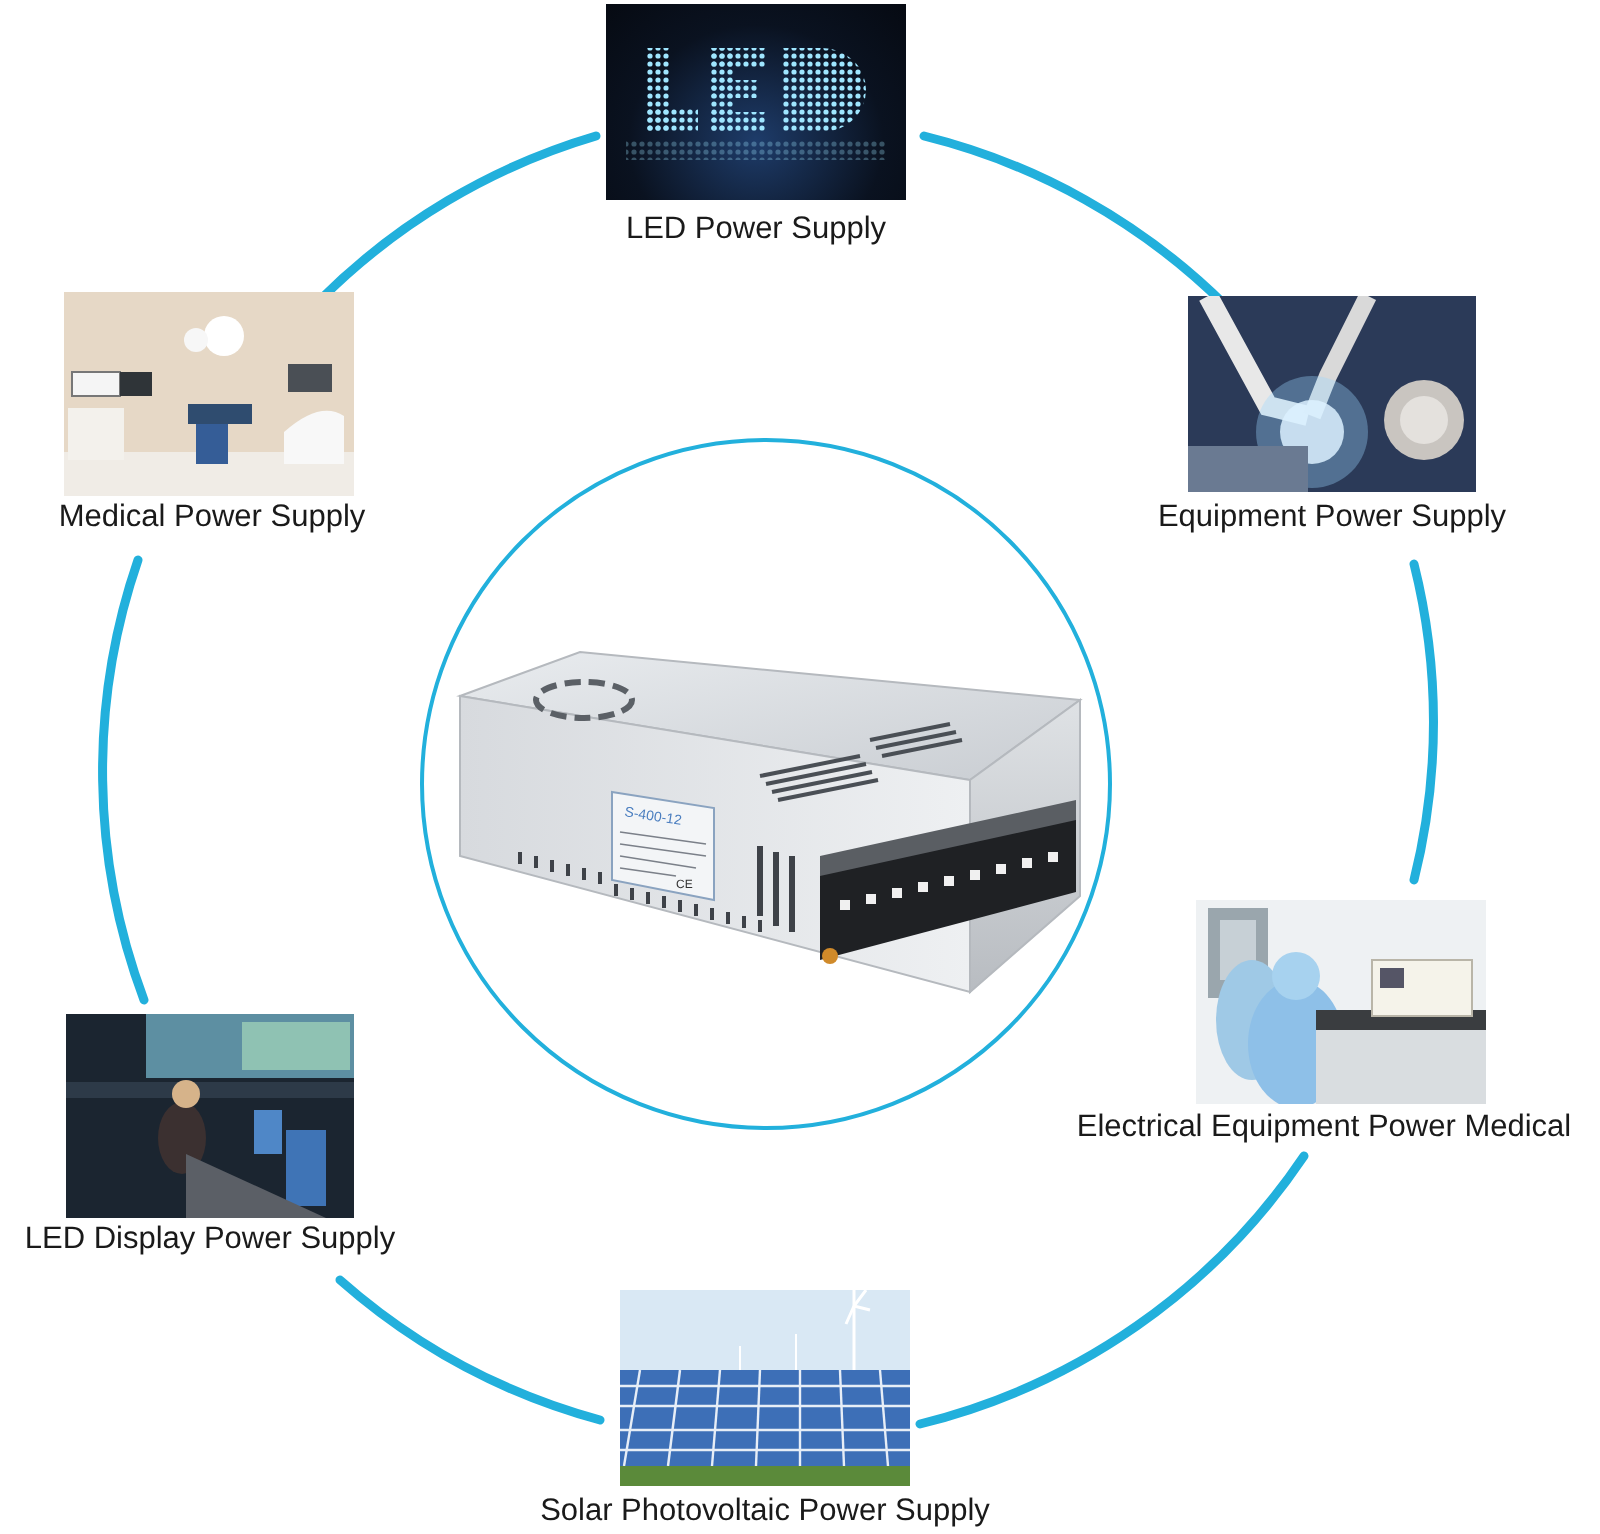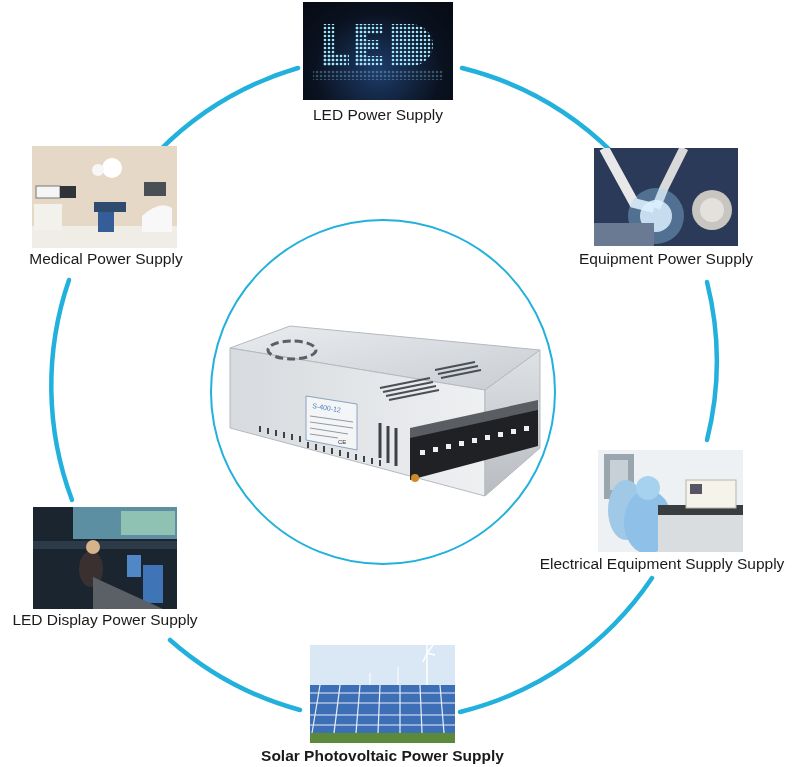--- a/index.html
+++ b/index.html
@@ -161,21 +161,21 @@
       <rect x="12" y="10" width="18" height="30" fill="#c7d0d6"></rect>
       <ellipse cx="28" cy="60" rx="18" ry="30" fill="#9fc9e6"></ellipse>
       <ellipse cx="50" cy="72" rx="24" ry="32" fill="#8ec0e8"></ellipse>
       <circle cx="50" cy="38" r="12" fill="#a7d2ef"></circle>
       <rect x="60" y="55" width="85" height="10" fill="#3a3d40"></rect>
       <rect x="88" y="30" width="50" height="28" fill="#f5f3ea" stroke="#b9b5a8"></rect>
       <rect x="92" y="34" width="12" height="10" fill="#556"></rect>
       <rect x="60" y="65" width="85" height="37" fill="#d9dde0"></rect>
     </svg>
   </div>
-  <div class="label" style="left:-72px;top:105px;width:272px;">Electrical Equipment Supply Supply</div>
+  <div class="label" style="left:-72px;top:105px;width:272px;">Electrical Equipment Power Medical</div>
 </div>
 
 <div class="app" style="left:310px;top:645px;">
   <div class="pic" style="left:0;top:0;width:145px;height:98px;">
     <svg width="145" height="98" viewBox="0 0 145 98">
       <rect x="0" y="0" width="145" height="42" fill="#d9e8f4"></rect>
       <line x1="117" y1="0" x2="117" y2="40" stroke="#ffffff" stroke-width="1.5"></line>
       <path d="M117 8 l6 -8 M117 8 l-4 9 M117 8 l8 2" stroke="#fff" stroke-width="1.5"></path>
       <line x1="88" y1="22" x2="88" y2="40" stroke="#fff" stroke-width="1"></line>
       <line x1="60" y1="28" x2="60" y2="40" stroke="#fff" stroke-width="1"></line>
@@ -189,21 +189,21 @@
           <line x1="30" y1="40" x2="24" y2="88"></line>
         <line x1="50" y1="40" x2="46" y2="88"></line>
           <line x1="70" y1="40" x2="68" y2="88"></line>
         <line x1="90" y1="40" x2="90" y2="88"></line>
           <line x1="110" y1="40" x2="112" y2="88"></line>
         <line x1="130" y1="40" x2="134" y2="88"></line>
       </g>
       <rect x="0" y="88" width="145" height="10" fill="#5b8a3a"></rect>
     </svg>
   </div>
-  <div class="label" style="left:-60px;top:102px;width:265px;font-weight:bold;">Solar Photovoltaic Power Supply</div>
+  <div class="label" style="left:-60px;top:102px;width:265px;">Solar Photovoltaic Power Supply</div>
 </div>
 
 <div class="app" style="left:33px;top:507px;">
   <div class="pic" style="left:0;top:0;width:144px;height:102px;">
     <svg width="144" height="102" viewBox="0 0 144 102">
       <rect x="0" y="0" width="144" height="102" fill="#1b2530"></rect>
       <rect x="40" y="0" width="104" height="32" fill="#5d8fa2"></rect>
       <rect x="88" y="4" width="54" height="24" fill="#8fc2b3"></rect>
       <rect x="0" y="34" width="144" height="8" fill="#2d3a48"></rect>
       <rect x="94" y="48" width="14" height="22" fill="#4f87c7"></rect>

